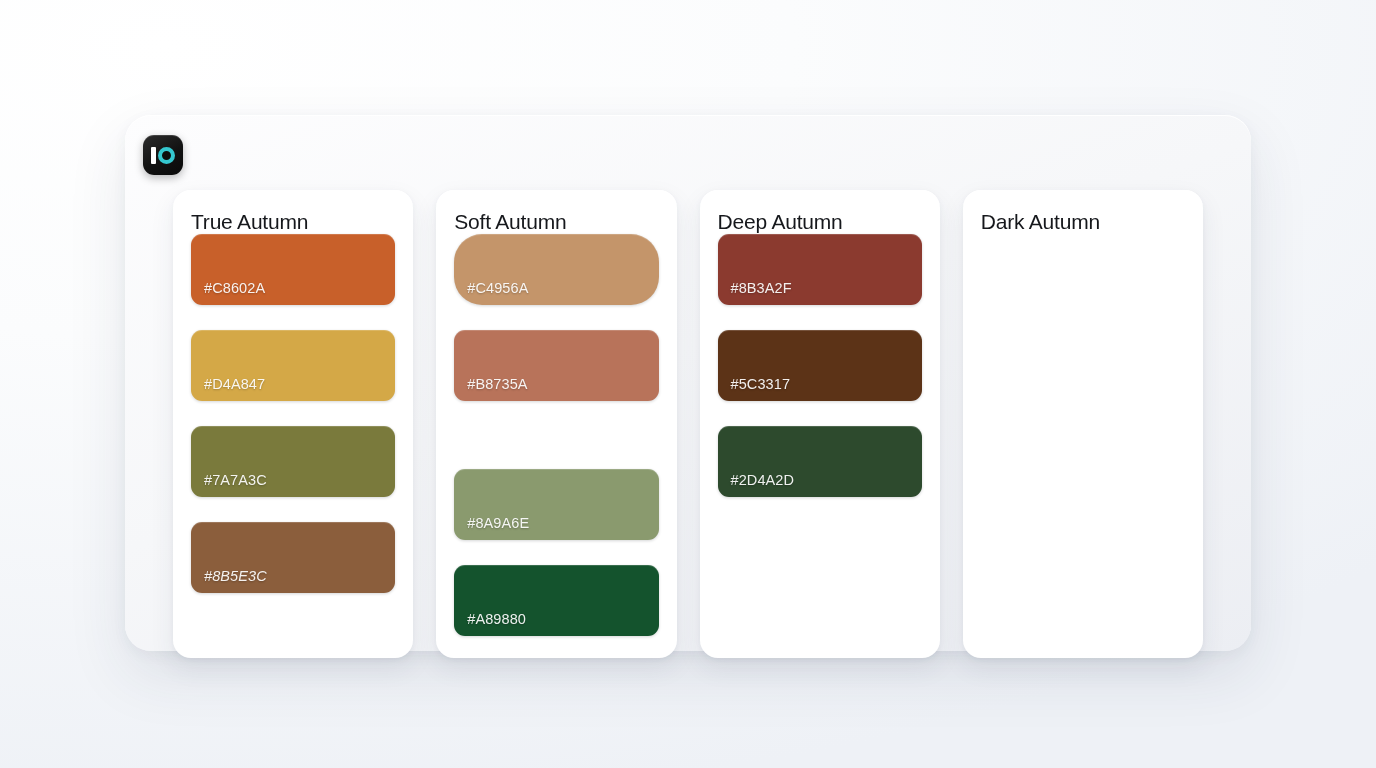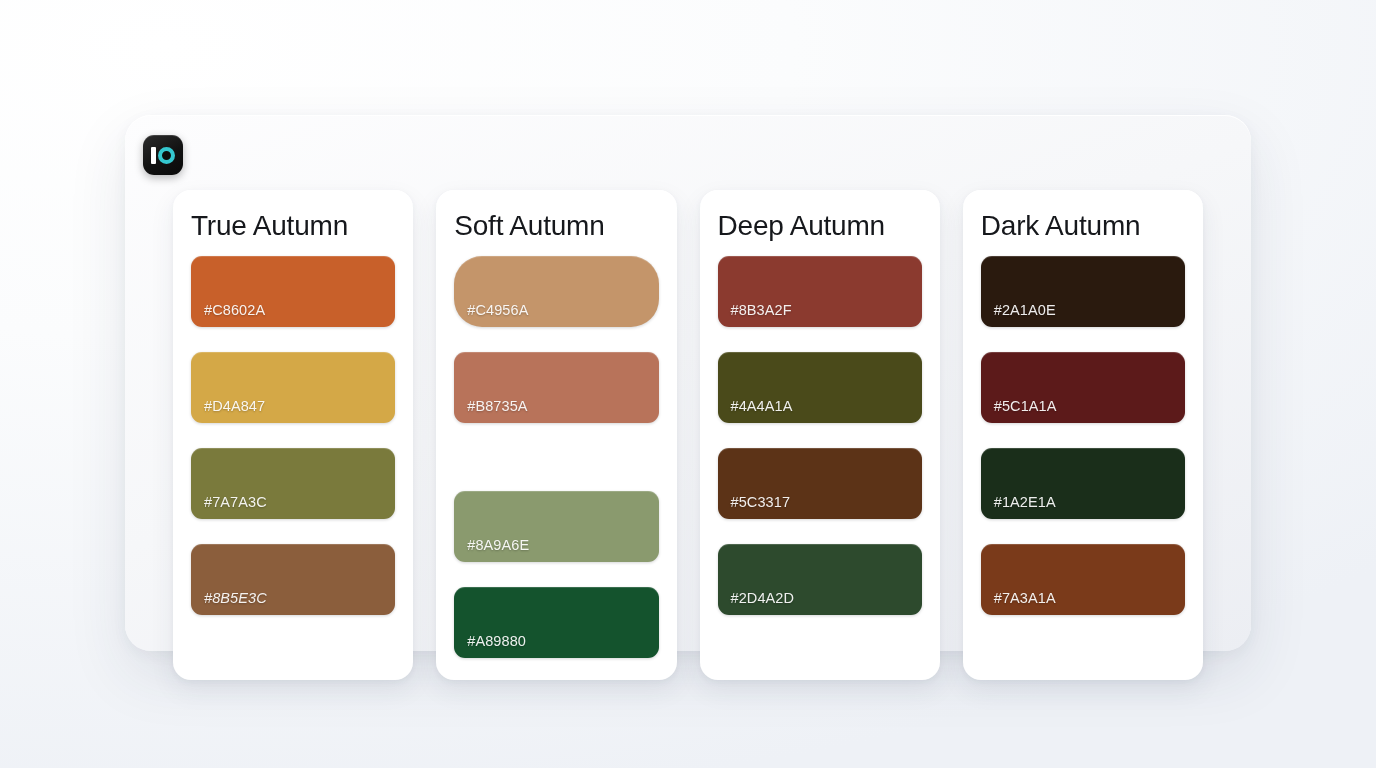--- a/index.html
+++ b/index.html
@@ -77,25 +77,24 @@
     background: #ffffff;
     border-radius: 18px;
     padding: 20px 18px 22px 18px;
     box-shadow:
       0 10px 26px rgba(38, 50, 76, 0.075),
       0 2px 6px rgba(38, 50, 76, 0.05),
       inset 0 1px 0 rgba(255,255,255,1);
   }
 
   .palette-title {
-    font-size: 28px;
+    font-size: 21px;
     font-weight: 400;
     color: #16181c;
     letter-spacing: -0.2px;
-    margin-bottom: 14px;
     white-space: nowrap;
   }
 
   .swatch-list { display: flex; flex-direction: column; gap: 25px; }
 
   .swatch {
     height: 71px;
     border-radius: 11px;
     position: relative;
     box-shadow:
@@ -157,43 +156,26 @@
             <span class="swatch-hex">#A89880</span>
           </div>
         </div>
       </div>
       <div class="palette-card">
         <div class="palette-title">Deep Autumn</div>
         <div class="swatch-list">
           <div class="swatch" style="background: rgb(139, 58, 47);">
             <span class="swatch-hex">#8B3A2F</span>
           </div>
-          <div class="swatch" style="background: rgb(74, 74, 26);">
-            <span class="swatch-hex">#4A4A1A</span>
-          </div>
           <div class="swatch" style="background: rgb(92, 51, 23);">
             <span class="swatch-hex">#5C3317</span>
           </div>
           <div class="swatch" style="background: rgb(45, 74, 45);">
             <span class="swatch-hex">#2D4A2D</span>
           </div>
         </div>
       </div>
       <div class="palette-card">
         <div class="palette-title">Dark Autumn</div>
-        <div class="swatch-list">
-          <div class="swatch" style="background: rgb(42, 26, 14);">
-            <span class="swatch-hex">#2A1A0E</span>
-          </div>
-          <div class="swatch" style="background: rgb(92, 26, 26);">
-            <span class="swatch-hex">#5C1A1A</span>
-          </div>
-          <div class="swatch" style="background: rgb(26, 46, 26);">
-            <span class="swatch-hex">#1A2E1A</span>
-          </div>
-          <div class="swatch" style="background: rgb(122, 58, 26);">
-            <span class="swatch-hex">#7A3A1A</span>
-          </div>
-        </div>
       </div>
     </div>
 
 </div>
 
 </body></html>

